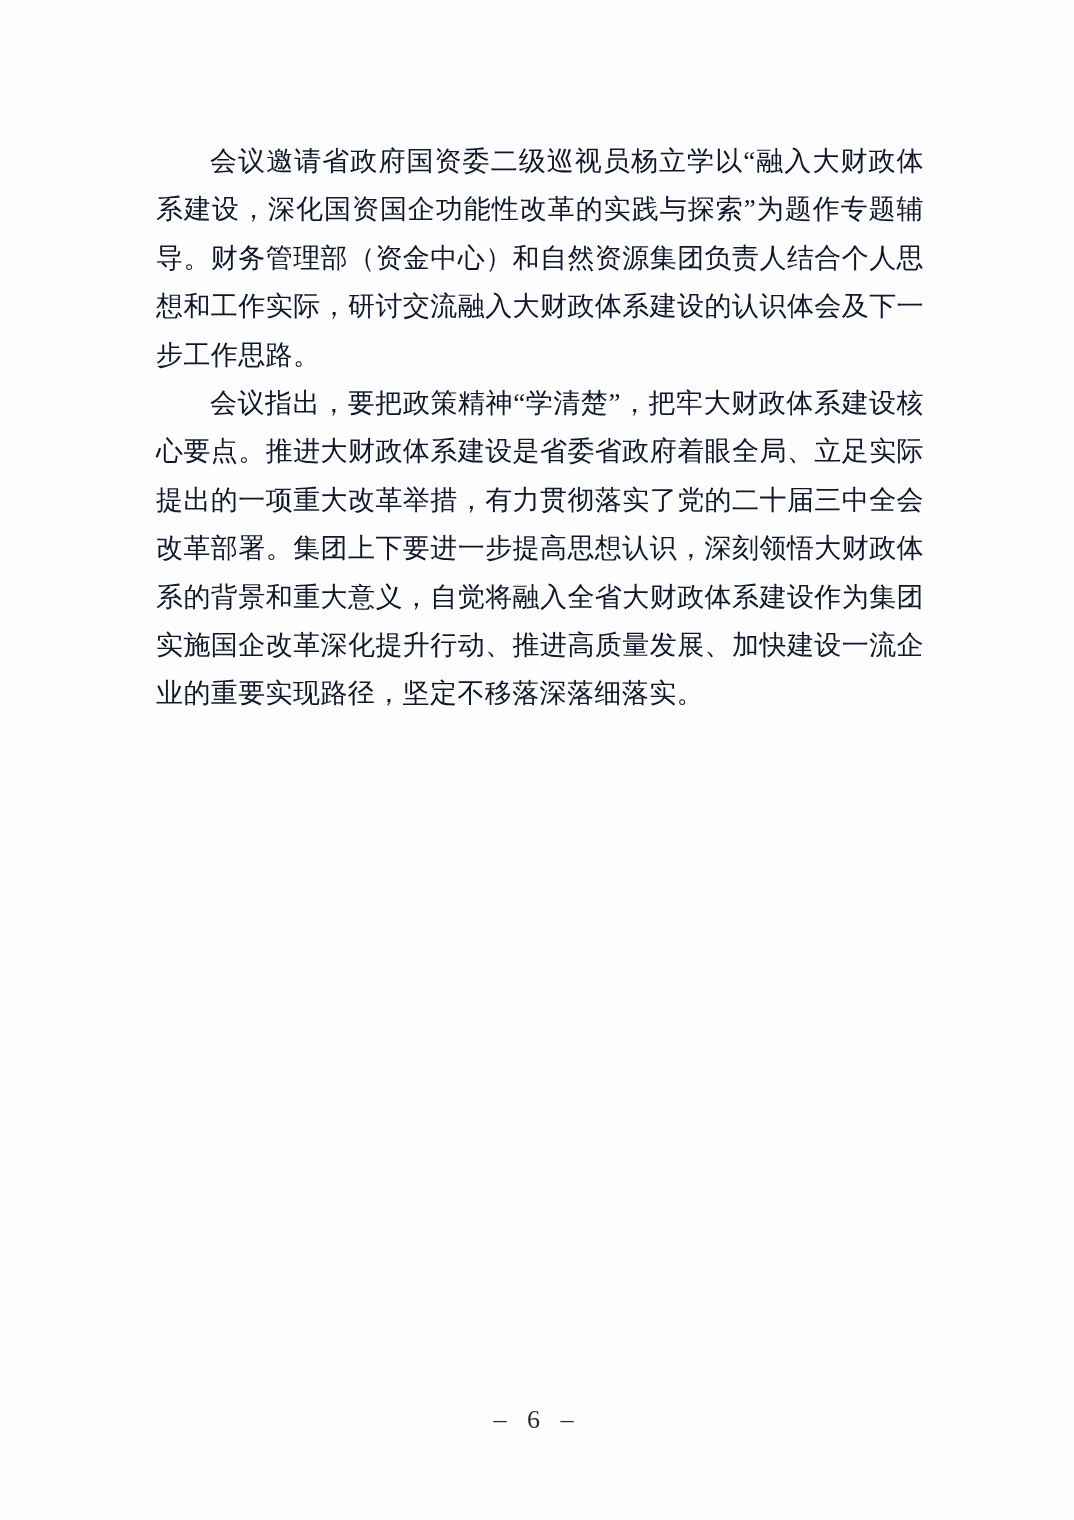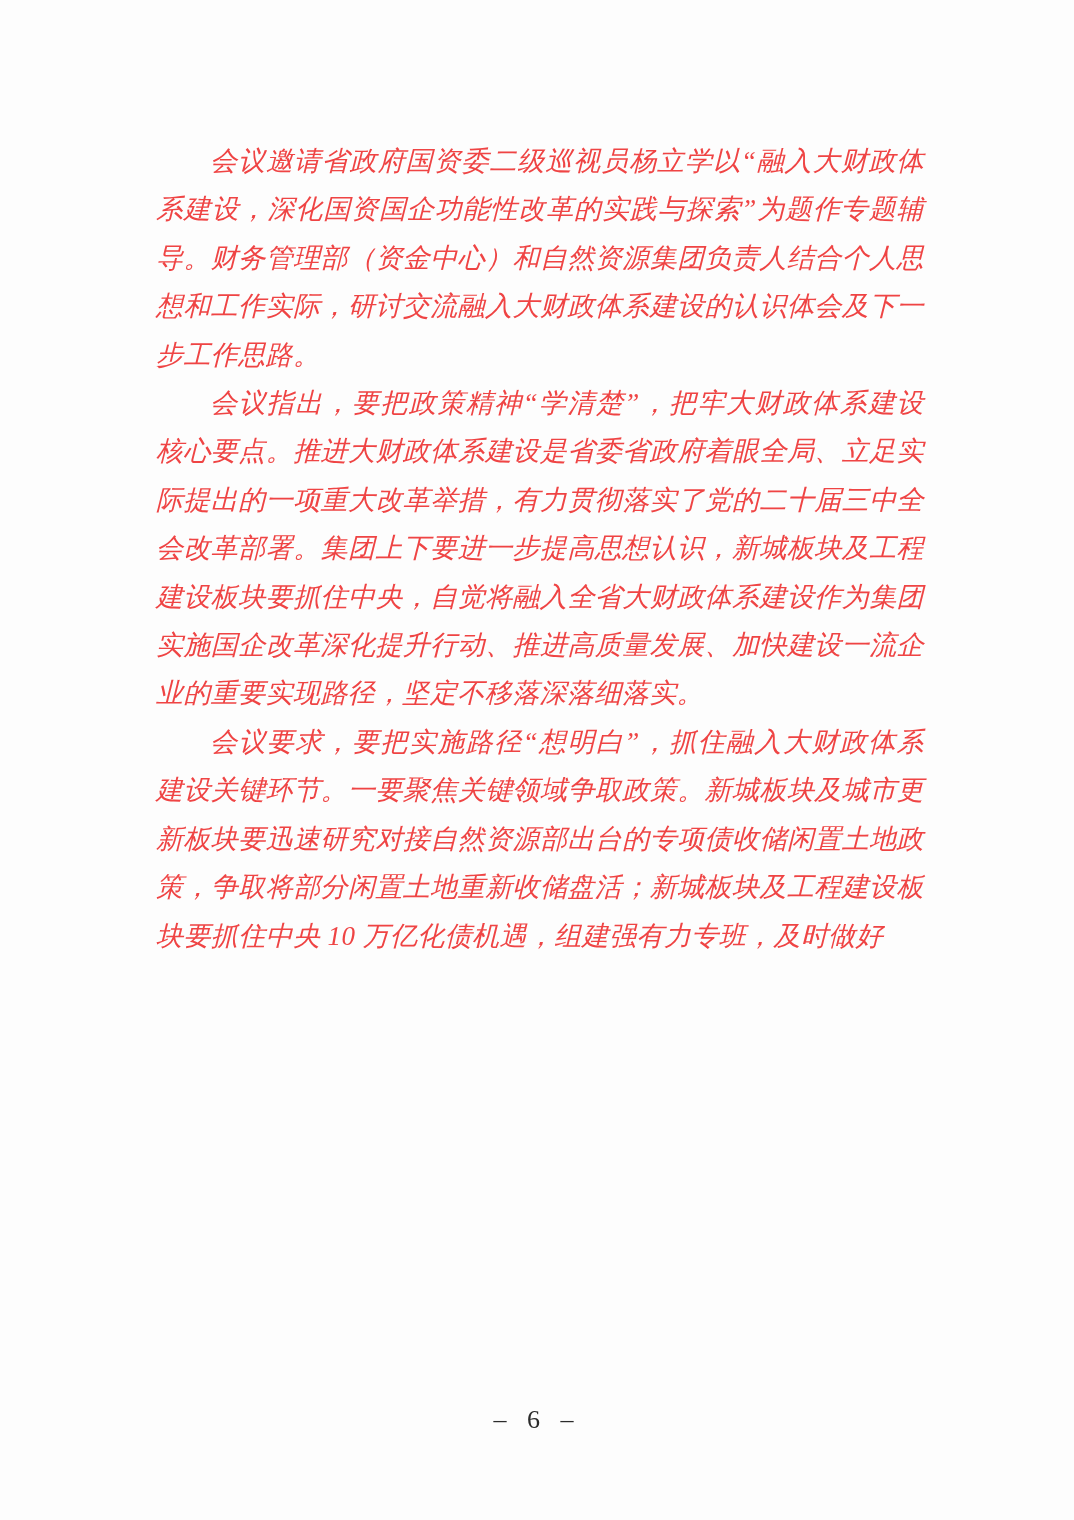--- a/index.html
+++ b/index.html
@@ -22,46 +22,44 @@
   .content {
     position: absolute;
     left: 156px;
     top: 137px;
     width: 768px;
   }
   .para {
     margin: 0;
     font-size: 27px;
     line-height: 48.4px;
-    color: #ef4444;
+    color: #0f172a;
     text-align: justify;
     text-justify: inter-character;
     text-indent: 54px;
     letter-spacing: 0.4px;
     font-weight: 400;
-    font-style: italic;
   }
   .footer {
     position: absolute;
     top: 1404px;
     left: 0;
     width: 100%;
     text-align: center;
     font-size: 26px;
     color: #2b2b2b;
     letter-spacing: 7px;
     line-height: 32px;
   }
 </style>
 </head>
 <body>
 
 <div class="page">
 
   <div class="content">
     <p class="para">会议邀请省政府国资委二级巡视员杨立学以“融入大财政体系建设，深化国资国企功能性改革的实践与探索”为题作专题辅导。财务管理部（资金中心）和自然资源集团负责人结合个人思想和工作实际，研讨交流融入大财政体系建设的认识体会及下一步工作思路。</p>
-    <p class="para">会议指出，要把政策精神“学清楚”，把牢大财政体系建设核心要点。推进大财政体系建设是省委省政府着眼全局、立足实际提出的一项重大改革举措，有力贯彻落实了党的二十届三中全会改革部署。集团上下要进一步提高思想认识，新城板块及工程建设板块要抓住中央，自觉将融入全省大财政体系建设作为集团实施国企改革深化提升行动、推进高质量发展、加快建设一流企业的重要实现路径，坚定不移落深落细落实。</p>
-    <p class="para">会议要求，要把实施路径“想明白”，抓住融入大财政体系建设关键环节。一要聚焦关键领域争取政策。新城板块及城市更新板块要迅速研究对接自然资源部出台的专项债收储闲置土地政策，争取将部分闲置土地重新收储盘活；新城板块及工程建设板块要抓住中央 10 万亿化债机遇，组建强有力专班，及时做好</p>
+    <p class="para">会议指出，要把政策精神“学清楚”，把牢大财政体系建设核心要点。推进大财政体系建设是省委省政府着眼全局、立足实际提出的一项重大改革举措，有力贯彻落实了党的二十届三中全会改革部署。集团上下要进一步提高思想认识，深刻领悟大财政体系的背景和重大意义，自觉将融入全省大财政体系建设作为集团实施国企改革深化提升行动、推进高质量发展、加快建设一流企业的重要实现路径，坚定不移落深落细落实。</p>
   </div>
 
   <div class="footer">– 6 –</div>
 
 </div>
 
 </body></html>

